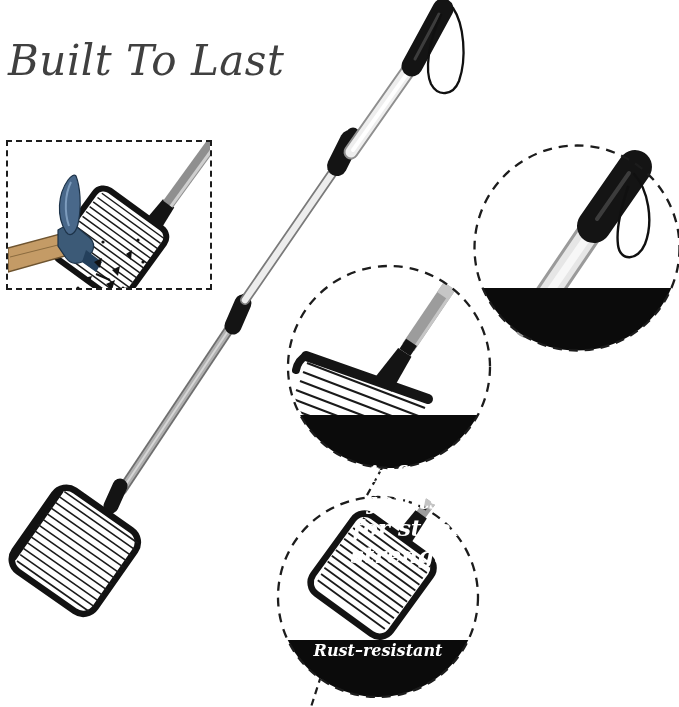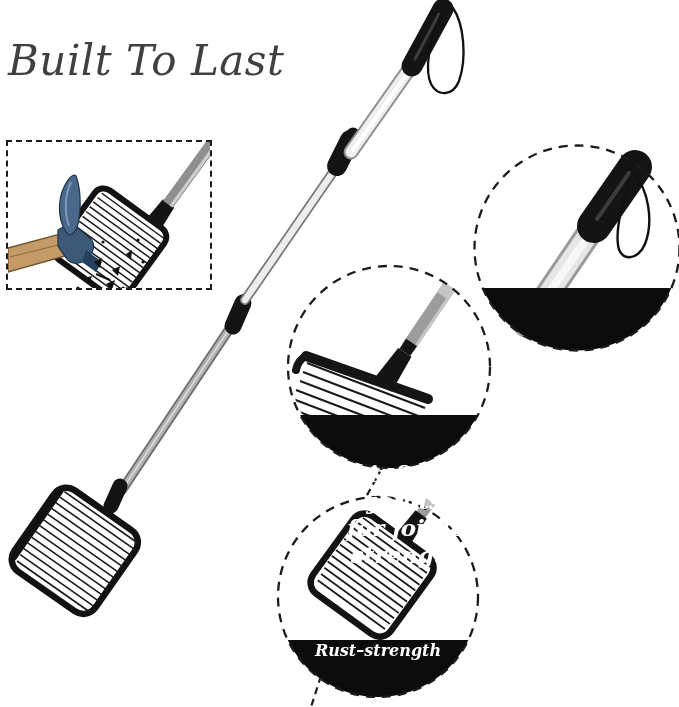--- a/index.html
+++ b/index.html
@@ -213,19 +213,19 @@
         <line x1="-46" y1="105" x2="39" y2="105"></line>
           <line x1="-45" y1="112" x2="38" y2="112"></line>
       </g>
     </g>
     <path d="M 15.7,150 A 100 100 0 0 0 196.3,150 Z" fill="#0b0b0b"></path>
     <circle cx="106" cy="107" r="100" fill="none" stroke="#1c1c1c" stroke-width="2.3" stroke-dasharray="9 7"></circle>
   </svg>
 
   <div class="callout-label lbl-b">
     <span>Reinforced joints</span>
-    <span>for joints strength</span>
+    <span>for steel strength</span>
   </div>
   <div class="callout-label lbl-c">
-    <span>Rust–strength</span>
+    <span>Rust–resistant</span>
   </div>
 
 </div>
 
 </body></html>

